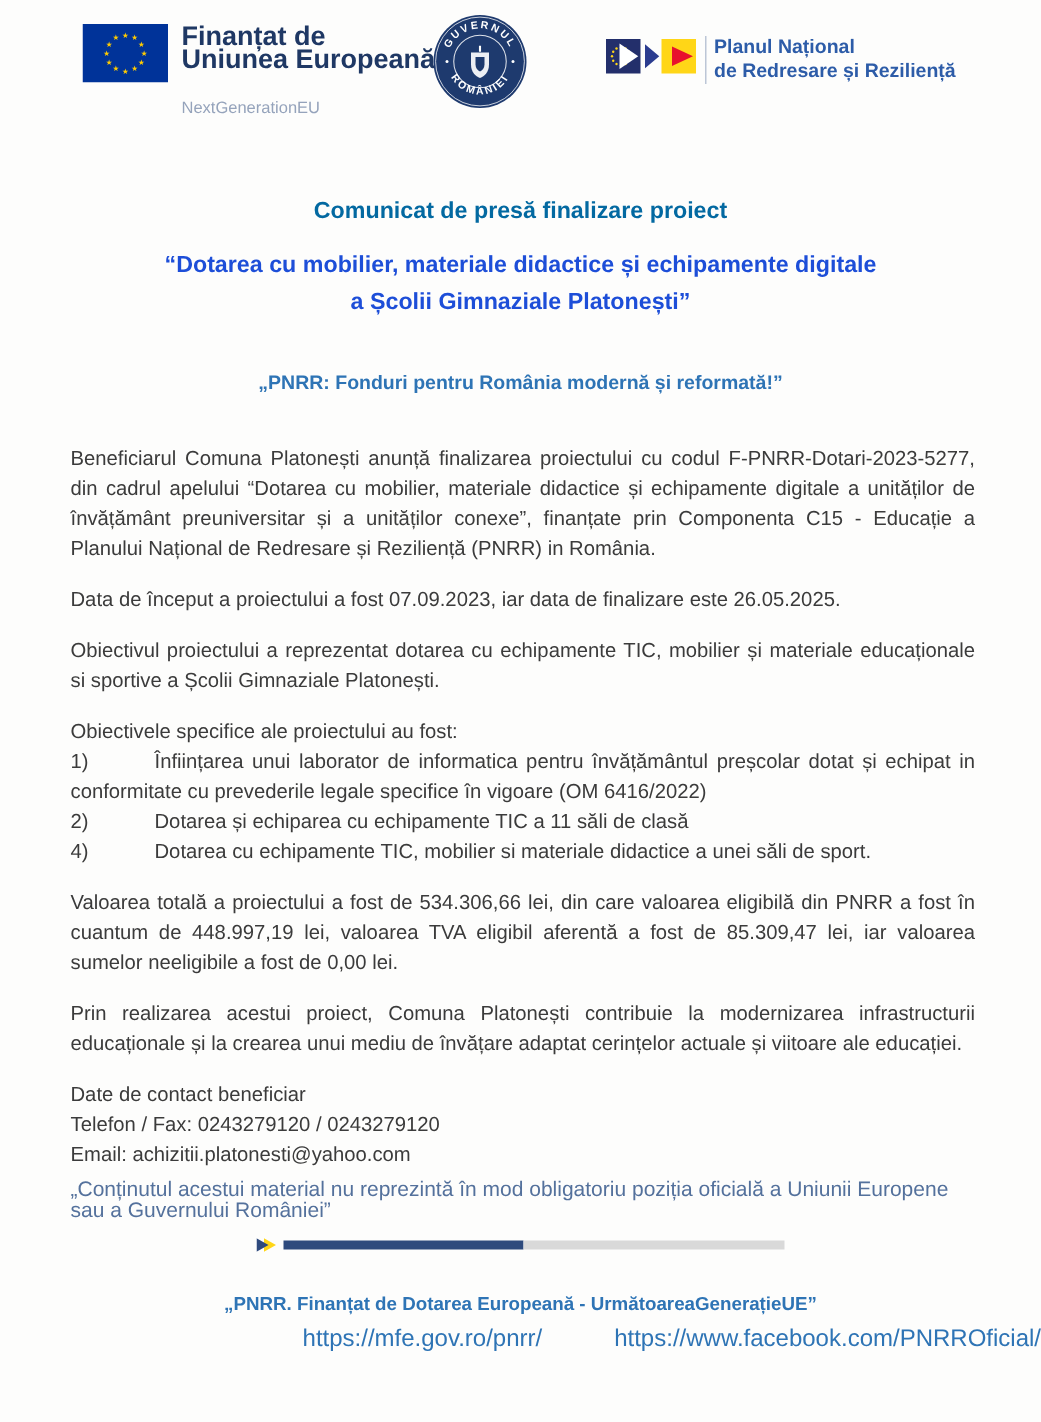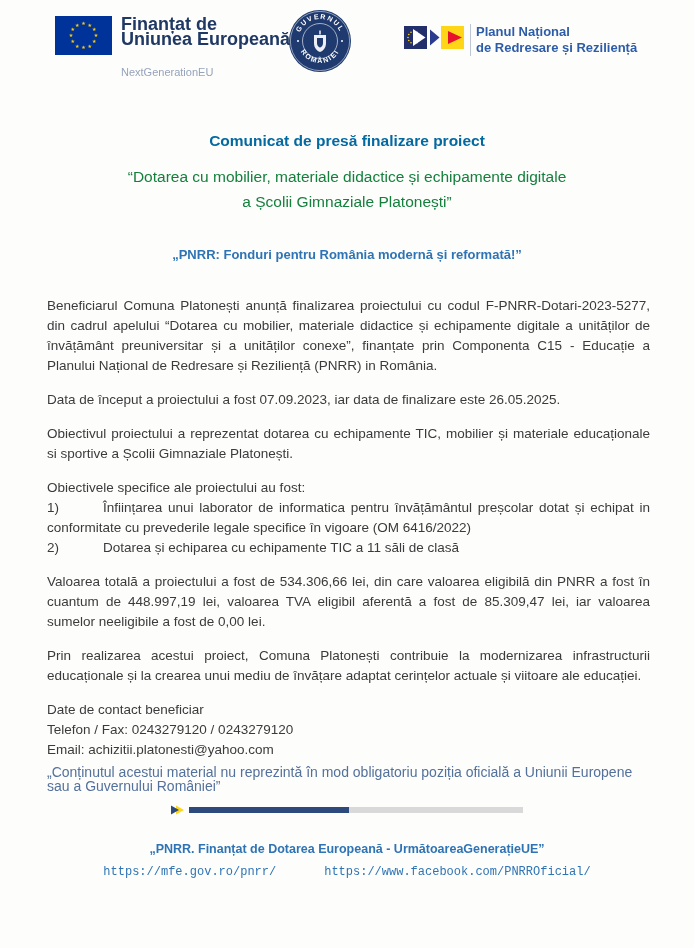--- a/index.html
+++ b/index.html
@@ -13,39 +13,39 @@
   .eu-flag{display:block;}
   .eu-text{padding-top:1px;}
   .eu-l1,.eu-l2{font-size:18px;font-weight:bold;color:#1f3864;line-height:15px;}
   .eu-l3{font-size:11px;color:#95a3bb;margin-top:19px;line-height:13px;}
   
   .gov-seal{position:absolute;left:287px;top:8px;}
   
   .pnrr-logo{position:absolute;left:404px;top:22px;}
   
   .title-main{margin:30px 0 0;text-align:center;font-size:15.5px;font-weight:bold;color:#0369a1;line-height:22px;}
-  .title-project{margin:12px 0 0;text-align:center;font-size:15.5px;font-weight:normal;color:#15803d;line-height:25px;}
+  .title-project{margin:12px 0 0;text-align:center;font-size:15.5px;font-weight:bold;color:#1d4ed8;line-height:25px;}
   .slogan{margin-top:32px;text-align:center;font-size:13px;font-weight:bold;color:#2E74B5;line-height:18px;}
   
   .content{margin:32px 44px 0 47px;font-size:13.5px;line-height:20px;text-align:justify;}
   .content p{margin:14px 0 0;}
   .content p.first{margin-top:0;}
   .objectives{margin-top:14px;}
   .objectives .intro{margin:0;}
   .obj{text-align:justify;}
   .obj .num{display:inline-block;width:56px;}
   .contact{margin-top:14px;}
   .disclaimer{margin-top:5px;font-size:14px;color:#54719c;text-align:left;line-height:14px;}
   
   .bar-row{margin-top:12px;display:flex;align-items:center;justify-content:center;}
   .bar-dark{width:160px;height:6px;background:#2E4A7D;}
   .bar-light{width:174px;height:6px;background:#D9D9D9;}
   .mini-arrows{margin-right:2px;display:block;}
   .footer-slogan{margin-top:26px;text-align:center;font-size:12.5px;font-weight:bold;color:#2E74B5;line-height:16px;}
-  .links{margin-top:9px;display:flex;justify-content:center;gap:48px;font-size:12px;color:#2E74B5;line-height:13px;font-family:Liberation Mono, monospace;}
+  .links{margin-top:9px;display:flex;justify-content:flex-end;gap:48px;font-size:16px;color:#2E74B5;line-height:13px;}
   .links span{cursor:pointer;}
 </style>
 </head>
 <body>
 
 <div class="page">
 
   <div class="header">
 
     <div class="eu-logo">
@@ -138,20 +138,23 @@
     <p>Obiectivul proiectului a reprezentat dotarea cu echipamente TIC, mobilier și materiale educaționale si sportive a Școlii Gimnaziale Platonești.</p>
 
     <div class="objectives">
       <p class="intro">Obiectivele specifice ale proiectului au fost:</p>
       <div class="obj">
         <span class="num">1)</span><span>Înființarea unui laborator de informatica pentru învățământul preșcolar dotat și echipat in conformitate cu prevederile legale specifice în vigoare (OM 6416/2022)</span>
       </div>
       <div class="obj">
         <span class="num">2)</span><span>Dotarea și echiparea cu echipamente TIC a 11 săli de clasă</span>
       </div>
+      <div class="obj">
+        <span class="num">4)</span><span>Dotarea cu echipamente TIC, mobilier si materiale didactice a unei săli de sport.</span>
+      </div>
     </div>
 
     <p>Valoarea totală a proiectului a fost de 534.306,66 lei, din care valoarea eligibilă din PNRR a fost în cuantum de 448.997,19 lei, valoarea TVA eligibil aferentă a fost de 85.309,47 lei, iar valoarea sumelor neeligibile a fost de 0,00 lei.</p>
     <p>Prin realizarea acestui proiect, Comuna Platonești contribuie la modernizarea infrastructurii educaționale și la crearea unui mediu de învățare adaptat cerințelor actuale și viitoare ale educației.</p>
 
     <div class="contact">
       <div>Date de contact beneficiar</div>
       <div>Telefon / Fax: 0243279120 / 0243279120</div>
       <div>Email: achizitii.platonesti@yahoo.com</div>
     </div>

